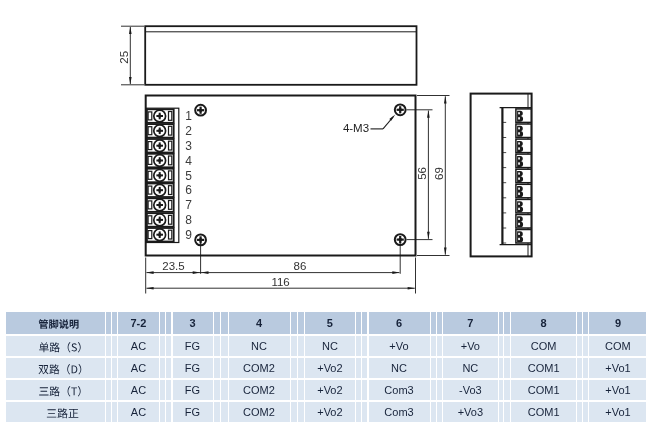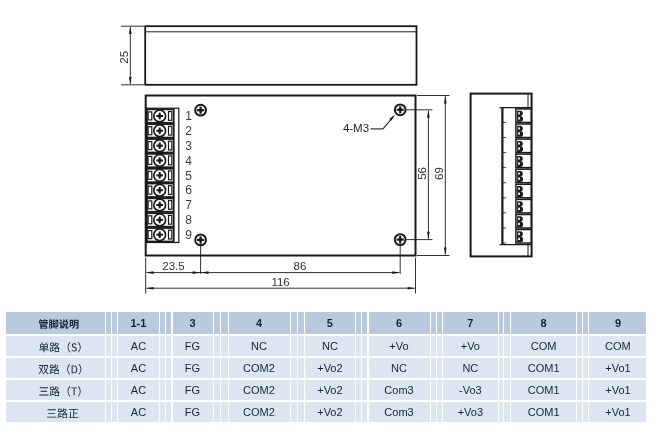--- a/index.html
+++ b/index.html
@@ -290,21 +290,21 @@
 </svg>
 
 <div style="position:absolute;left:0;top:311.5px;width:654px;height:22.0px">
 <div style="position:absolute;left:5.50px;top:0;width:99.00px;height:22.0px;background:#b9cadf">
 <svg width="99" height="22.0" style="position:absolute;left:0;top:0">
           <path transform="translate(32.35,15.88)" d="M1.9788 -4.477799999999999V0.9281999999999999H3.2232V0.6527999999999999H7.558199999999999V0.9179999999999999H8.771999999999998V-1.7237999999999998H3.2232V-2.1929999999999996H8.231399999999999V-4.477799999999999ZM7.558199999999999 -0.25499999999999995H3.2232V-0.8261999999999999H7.558199999999999ZM4.2942 -6.3953999999999995C4.385999999999999 -6.2219999999999995 4.4879999999999995 -6.018 4.569599999999999 -5.824199999999999H0.7547999999999999V-4.029H1.9277999999999997V-4.906199999999999H8.261999999999999V-4.029H9.5064V-5.824199999999999H5.8038C5.7017999999999995 -6.079199999999999 5.5386 -6.374999999999999 5.385599999999999 -6.6095999999999995ZM3.2232 -3.6005999999999996H7.037999999999999V-3.0599999999999996H3.2232ZM1.6421999999999999 -8.741399999999999C1.3667999999999998 -7.894799999999999 0.8669999999999999 -7.0074 0.28559999999999997 -6.456599999999999C0.5813999999999999 -6.323999999999999 1.1016 -6.068999999999999 1.3463999999999998 -5.905799999999999C1.6421999999999999 -6.2219999999999995 1.9379999999999997 -6.640199999999999 2.1929999999999996 -7.0992H2.5601999999999996C2.8152 -6.721799999999999 3.0702 -6.283199999999999 3.1721999999999997 -5.987399999999999L4.212599999999999 -6.3648C4.1208 -6.558599999999999 3.9677999999999995 -6.834 3.7842 -7.0992H5.0489999999999995V-7.935599999999999H2.6111999999999997C2.6927999999999996 -8.129399999999999 2.7641999999999998 -8.3232 2.8356 -8.517ZM6.028199999999999 -8.741399999999999C5.8344 -8.017199999999999 5.467199999999999 -7.282799999999999 4.997999999999999 -6.813599999999999C5.2734 -6.691199999999999 5.783399999999999 -6.4361999999999995 6.0078 -6.273C6.211799999999999 -6.507599999999999 6.415799999999999 -6.7829999999999995 6.589199999999999 -7.0992H6.986999999999999C7.3031999999999995 -6.721799999999999 7.619399999999999 -6.2627999999999995 7.7418 -5.956799999999999L8.7516 -6.415799999999999C8.659799999999999 -6.6095999999999995 8.4864 -6.854399999999999 8.292599999999998 -7.0992H9.7104V-7.935599999999999H6.997199999999999C7.078799999999999 -8.129399999999999 7.14 -8.3334 7.201199999999999 -8.527199999999999ZM10.924199999999999 -8.312999999999999V-4.569599999999999C10.924199999999999 -3.0803999999999996 10.8936 -1.0097999999999998 10.404 0.43859999999999993C10.638599999999999 0.5202 11.0772 0.7547999999999999 11.250599999999999 0.8976C11.5872 -0.040799999999999996 11.7402 -1.2852 11.811599999999999 -2.4785999999999997H12.6276V-0.357C12.6276 -0.23459999999999998 12.597 -0.204 12.505199999999999 -0.204C12.4134 -0.204 12.1482 -0.204 11.883 -0.21419999999999997C12.0156 0.06119999999999999 12.137999999999998 0.5508 12.1482 0.8363999999999999C12.668399999999998 0.8363999999999999 13.004999999999999 0.7956 13.270199999999999 0.6222C13.5354 0.43859999999999993 13.596599999999999 0.1326 13.596599999999999 -0.32639999999999997V-8.312999999999999ZM11.8728 -7.201199999999999H12.6276V-5.997599999999999H11.8728ZM11.8728 -4.8858H12.6276V-3.6108H11.862599999999999L11.8728 -4.5798ZM18.869999999999997 -6.935999999999999V-2.0502C18.869999999999997 -1.9379999999999997 18.8496 -1.9073999999999998 18.757799999999996 -1.9073999999999998L18.2172 -1.9175999999999997V-6.935999999999999ZM17.1768 -8.0886V0.9179999999999999H18.2172V-1.8767999999999998C18.36 -1.5912 18.492599999999996 -1.1321999999999999 18.512999999999998 -0.8363999999999999C18.9822 -0.8363999999999999 19.3086 -0.8669999999999999 19.5738 -1.0506C19.849199999999996 -1.2342 19.9104 -1.5605999999999998 19.9104 -2.0195999999999996V-8.0886ZM14.0148 -0.08159999999999999C14.229 -0.204 14.555399999999999 -0.306 16.1364 -0.6017999999999999C16.1772 -0.3978 16.197599999999998 -0.21419999999999997 16.218 -0.051L17.0646 -0.357C16.9728 -1.0608 16.6668 -2.2133999999999996 16.3404 -3.1109999999999998L15.555 -2.856C15.6876 -2.448 15.8304 -1.9889999999999999 15.932399999999998 -1.5299999999999998L14.942999999999998 -1.3769999999999998C15.218399999999999 -2.0705999999999998 15.4836 -2.8865999999999996 15.657 -3.6515999999999997H16.932V-4.824599999999999H15.871199999999998V-6.0588H16.758599999999998V-7.211399999999999H15.871199999999998V-8.5476H14.892V-7.211399999999999H13.994399999999999V-6.0588H14.892V-4.824599999999999H13.790399999999998V-3.6515999999999997H14.606399999999999C14.453399999999998 -2.7335999999999996 14.188199999999998 -1.8665999999999998 14.086199999999998 -1.6116C13.973999999999998 -1.2852 13.841399999999998 -1.071 13.688399999999998 -1.0199999999999998C13.8006 -0.7649999999999999 13.963799999999999 -0.28559999999999997 14.0148 -0.08159999999999999ZM21.2568 -7.7825999999999995C21.807599999999997 -7.252199999999999 22.531799999999997 -6.497399999999999 22.858199999999997 -6.028199999999999L23.725199999999997 -6.864599999999999C23.388599999999997 -7.333799999999999 22.6236 -8.0274 22.072799999999997 -8.517ZM25.408199999999997 -5.558999999999999H28.284599999999998V-4.212599999999999H25.408199999999997ZM22.0218 0.7649999999999999C22.2156 0.49979999999999997 22.592999999999996 0.18359999999999999 24.683999999999997 -1.4382C24.551399999999997 -1.6931999999999998 24.347399999999997 -2.2133999999999996 24.2658 -2.5805999999999996L23.2764 -1.8359999999999999V-5.518199999999999H20.7774V-4.3248H22.032V-1.4382C22.032 -0.9689999999999999 21.613799999999998 -0.5406 21.3384 -0.37739999999999996C21.572999999999997 -0.1122 21.909599999999998 0.4488 22.0218 0.7649999999999999ZM24.224999999999998 -6.629999999999999V-3.1415999999999995H25.336799999999997C25.2348 -1.7237999999999998 24.9696 -0.6629999999999999 23.357999999999997 -0.030599999999999995C23.623199999999997 0.18359999999999999 23.9394 0.6222 24.072 0.9077999999999999C26.0202 0.08159999999999999 26.428199999999997 -1.2953999999999999 26.560799999999997 -3.1415999999999995H27.254399999999997V-0.6731999999999999C27.254399999999997 0.41819999999999996 27.458399999999997 0.7956 28.406999999999996 0.7956C28.580399999999997 0.7956 28.9578 0.7956 29.141399999999997 0.7956C29.885999999999996 0.7956 30.181799999999996 0.38759999999999994 30.293999999999997 -1.0506C29.9778 -1.1321999999999999 29.467799999999997 -1.3361999999999998 29.233199999999997 -1.5299999999999998C29.212799999999998 -0.4895999999999999 29.1618 -0.34679999999999994 29.008799999999997 -0.34679999999999994C28.937399999999997 -0.34679999999999994 28.682399999999998 -0.34679999999999994 28.6314 -0.34679999999999994C28.478399999999997 -0.34679999999999994 28.458 -0.37739999999999996 28.458 -0.6935999999999999V-3.1415999999999995H29.5188V-6.629999999999999H28.549799999999998C28.814999999999998 -7.109399999999999 29.090399999999995 -7.701 29.355599999999995 -8.261999999999999L28.049999999999997 -8.639399999999998C27.876599999999996 -8.017199999999999 27.54 -7.211399999999999 27.254399999999997 -6.629999999999999H25.877399999999998L26.570999999999998 -6.9258C26.418 -7.415399999999999 25.999799999999997 -8.1192 25.601999999999997 -8.639399999999998L24.5616 -8.210999999999999C24.887999999999998 -7.731599999999999 25.2348 -7.0992 25.3878 -6.629999999999999ZM33.751799999999996 -4.467599999999999V-2.9579999999999997H32.436V-4.467599999999999ZM33.751799999999996 -5.558999999999999H32.436V-6.997199999999999H33.751799999999996ZM31.3038 -8.109V-0.9587999999999999H32.436V-1.8461999999999998H34.884V-8.109ZM38.9946 -7.119599999999999V-5.824199999999999H36.791399999999996V-7.119599999999999ZM35.587799999999994 -8.2518V-4.559399999999999C35.587799999999994 -2.9987999999999997 35.434799999999996 -1.0914 33.7008 0.17339999999999997C33.965999999999994 0.32639999999999997 34.4454 0.7547999999999999 34.629 0.9894C35.7816 0.14279999999999998 36.3324 -1.0812 36.587399999999995 -2.3051999999999997H38.9946V-0.49979999999999997C38.9946 -0.32639999999999997 38.923199999999994 -0.2652 38.739599999999996 -0.2652C38.566199999999995 -0.25499999999999995 37.943999999999996 -0.24479999999999996 37.3932 -0.2754C37.5768 0.030599999999999995 37.770599999999995 0.5711999999999999 37.8216 0.9077999999999999C38.678399999999996 0.9077999999999999 39.269999999999996 0.8771999999999999 39.6678 0.6833999999999999C40.065599999999996 0.47939999999999994 40.2084 0.153 40.2084 -0.4895999999999999V-8.2518ZM38.9946 -4.7226V-3.4067999999999996H36.740399999999994C36.7812 -3.8045999999999998 36.791399999999996 -4.1922 36.791399999999996 -4.5492V-4.7226Z" fill="#17233a"></path>
         </svg>
       </div>
 <div style="position:absolute;left:105.50px;top:0;width:5.00px;height:22.0px;background:#b9cadf"></div>
 <div style="position:absolute;left:111.50px;top:0;width:5.30px;height:22.0px;background:#b9cadf"></div>
-<div style="position:absolute;left:117.80px;top:0;width:41.30px;height:22.0px;background:#b9cadf;color:#17233a;font-weight:bold;font-size:11px;text-align:center;line-height:22.0px">1-1</div>
+<div style="position:absolute;left:117.80px;top:0;width:41.30px;height:22.0px;background:#b9cadf;color:#17233a;font-weight:bold;font-size:11px;text-align:center;line-height:22.0px">7-2</div>
 <div style="position:absolute;left:160.10px;top:0;width:5.30px;height:22.0px;background:#b9cadf"></div>
 <div style="position:absolute;left:166.40px;top:0;width:5.10px;height:22.0px;background:#b9cadf"></div>
 <div style="position:absolute;left:172.50px;top:0;width:40.00px;height:22.0px;background:#b9cadf;color:#17233a;font-weight:bold;font-size:11px;text-align:center;line-height:22.0px">3</div>
 <div style="position:absolute;left:213.50px;top:0;width:6.50px;height:22.0px;background:#b9cadf"></div>
 <div style="position:absolute;left:221.00px;top:0;width:6.50px;height:22.0px;background:#b9cadf"></div>
 <div style="position:absolute;left:228.50px;top:0;width:61.00px;height:22.0px;background:#b9cadf;color:#17233a;font-weight:bold;font-size:11px;text-align:center;line-height:22.0px">4</div>
 <div style="position:absolute;left:290.50px;top:0;width:6.00px;height:22.0px;background:#b9cadf"></div>
 <div style="position:absolute;left:297.50px;top:0;width:6.00px;height:22.0px;background:#b9cadf"></div>
 <div style="position:absolute;left:304.50px;top:0;width:50.80px;height:22.0px;background:#b9cadf;color:#17233a;font-weight:bold;font-size:11px;text-align:center;line-height:22.0px">5</div>
 <div style="position:absolute;left:356.30px;top:0;width:5.00px;height:22.0px;background:#b9cadf"></div>

